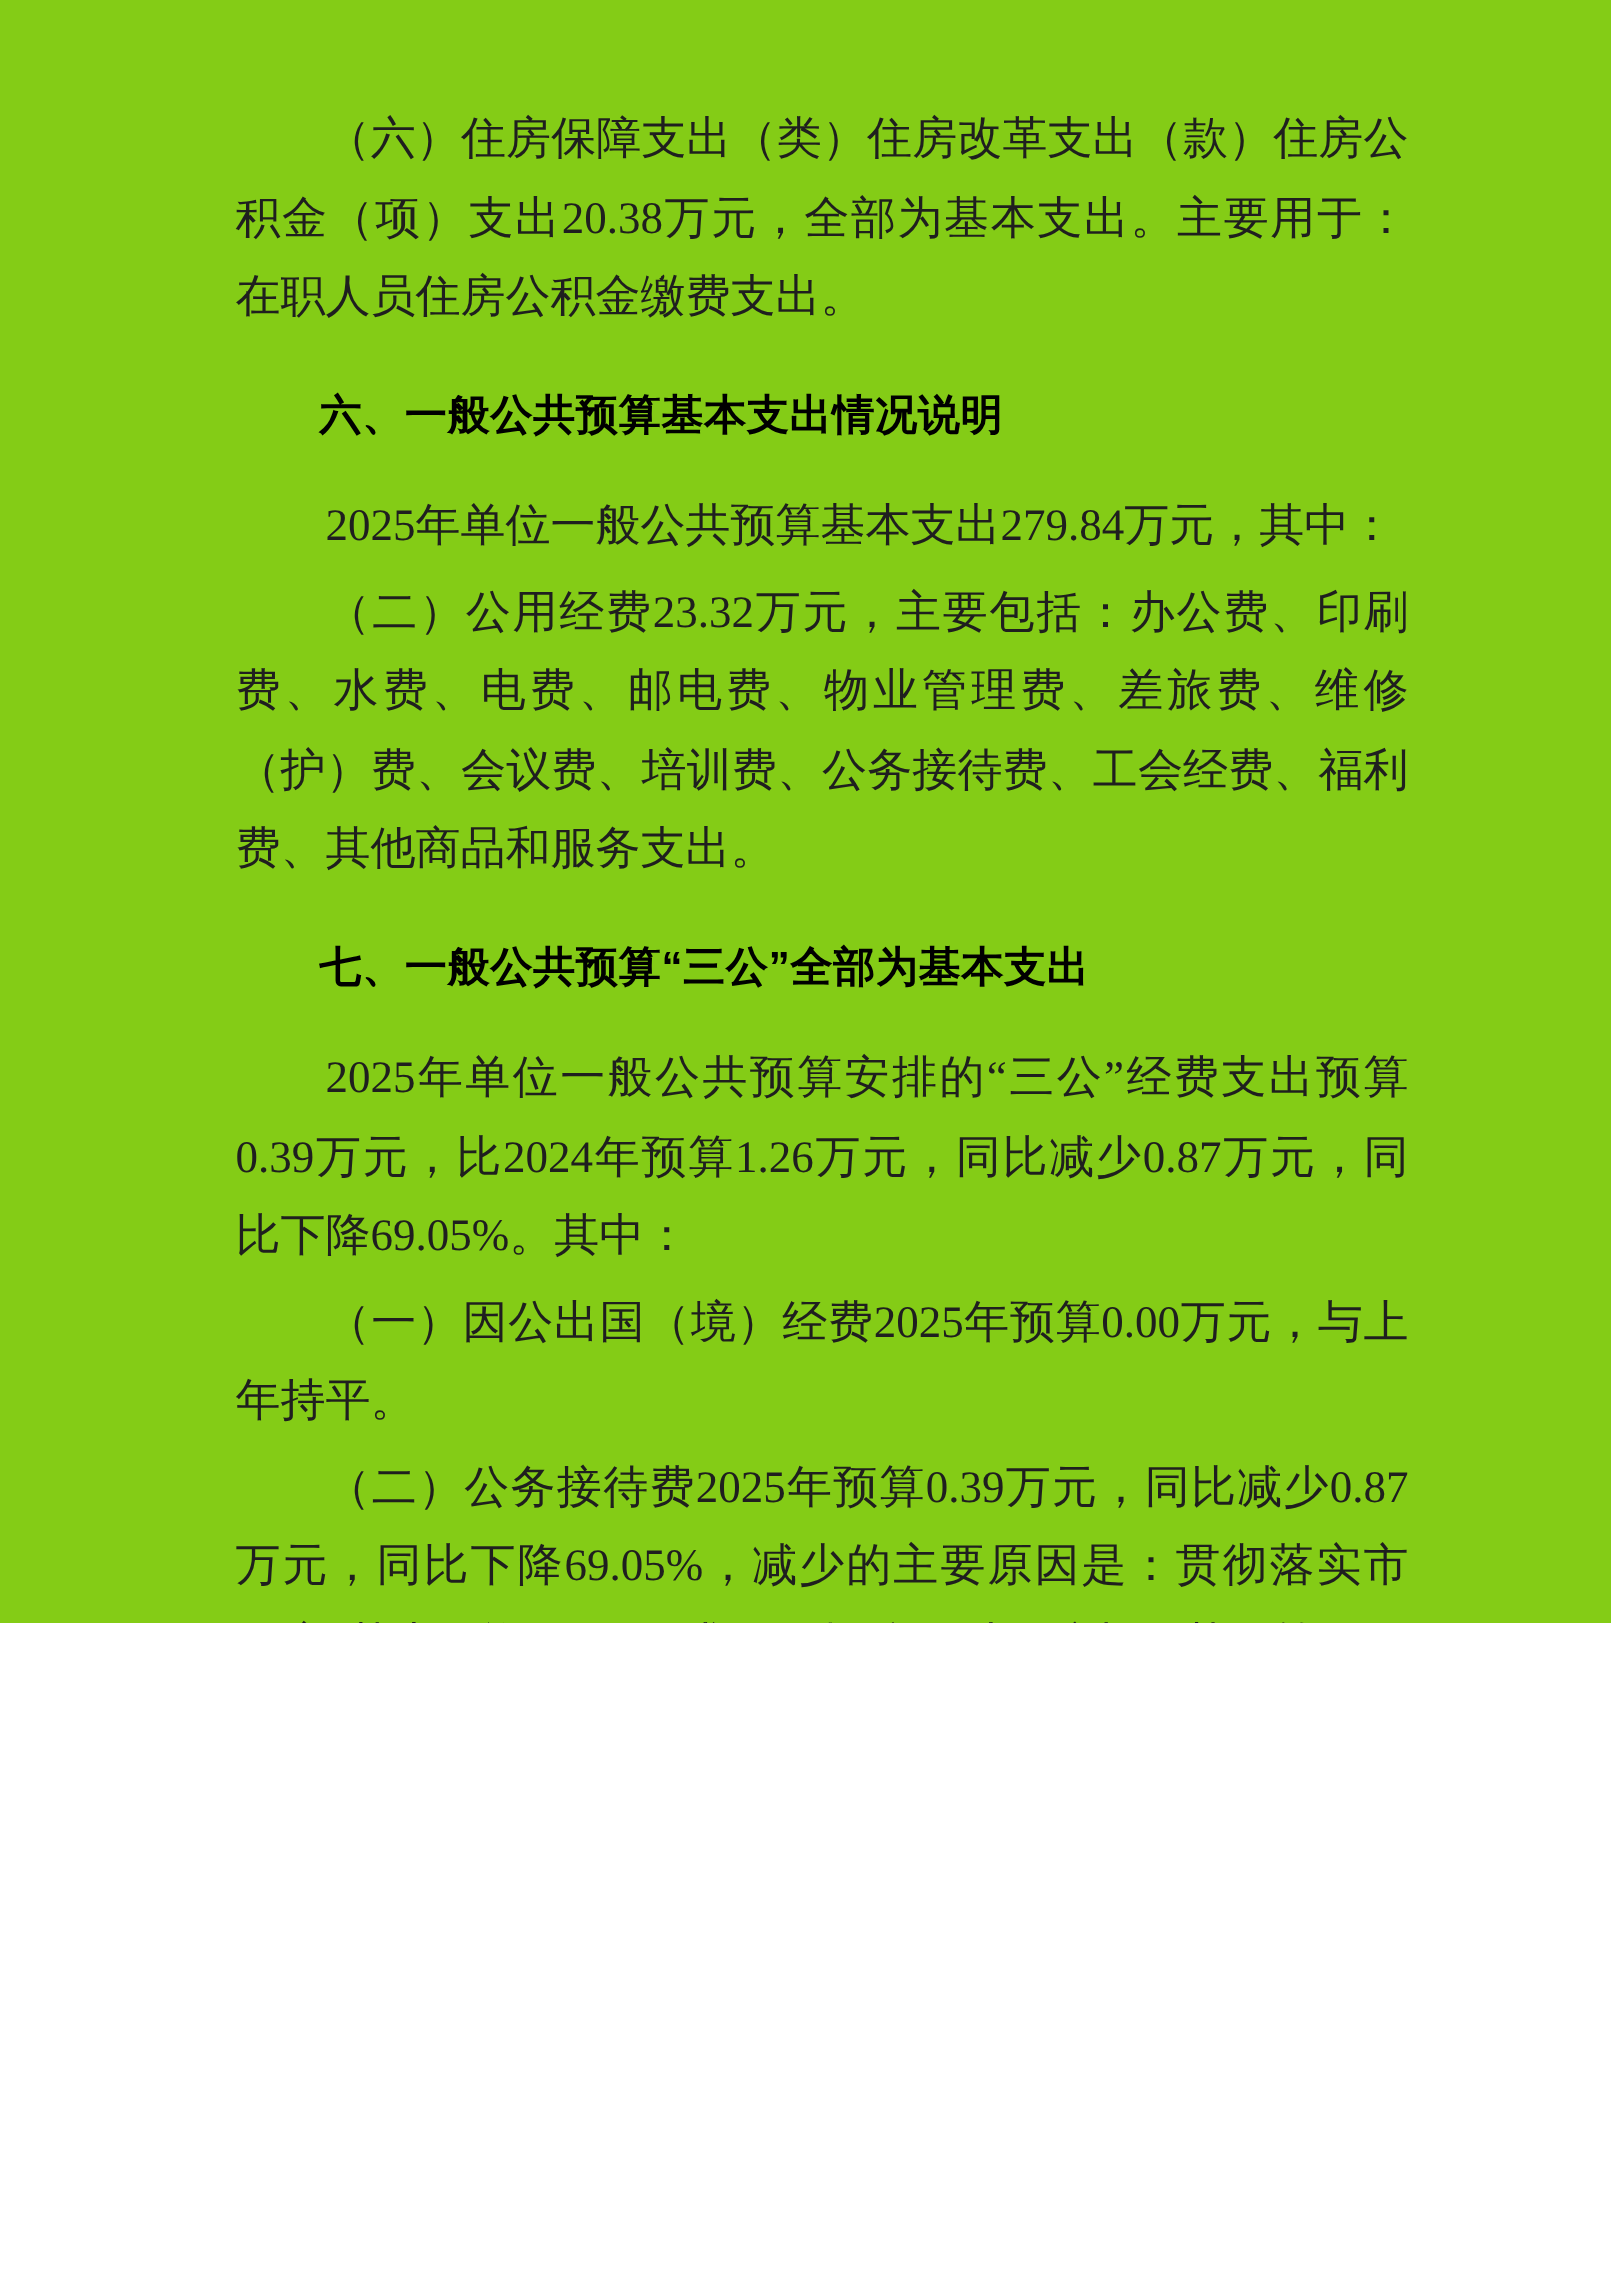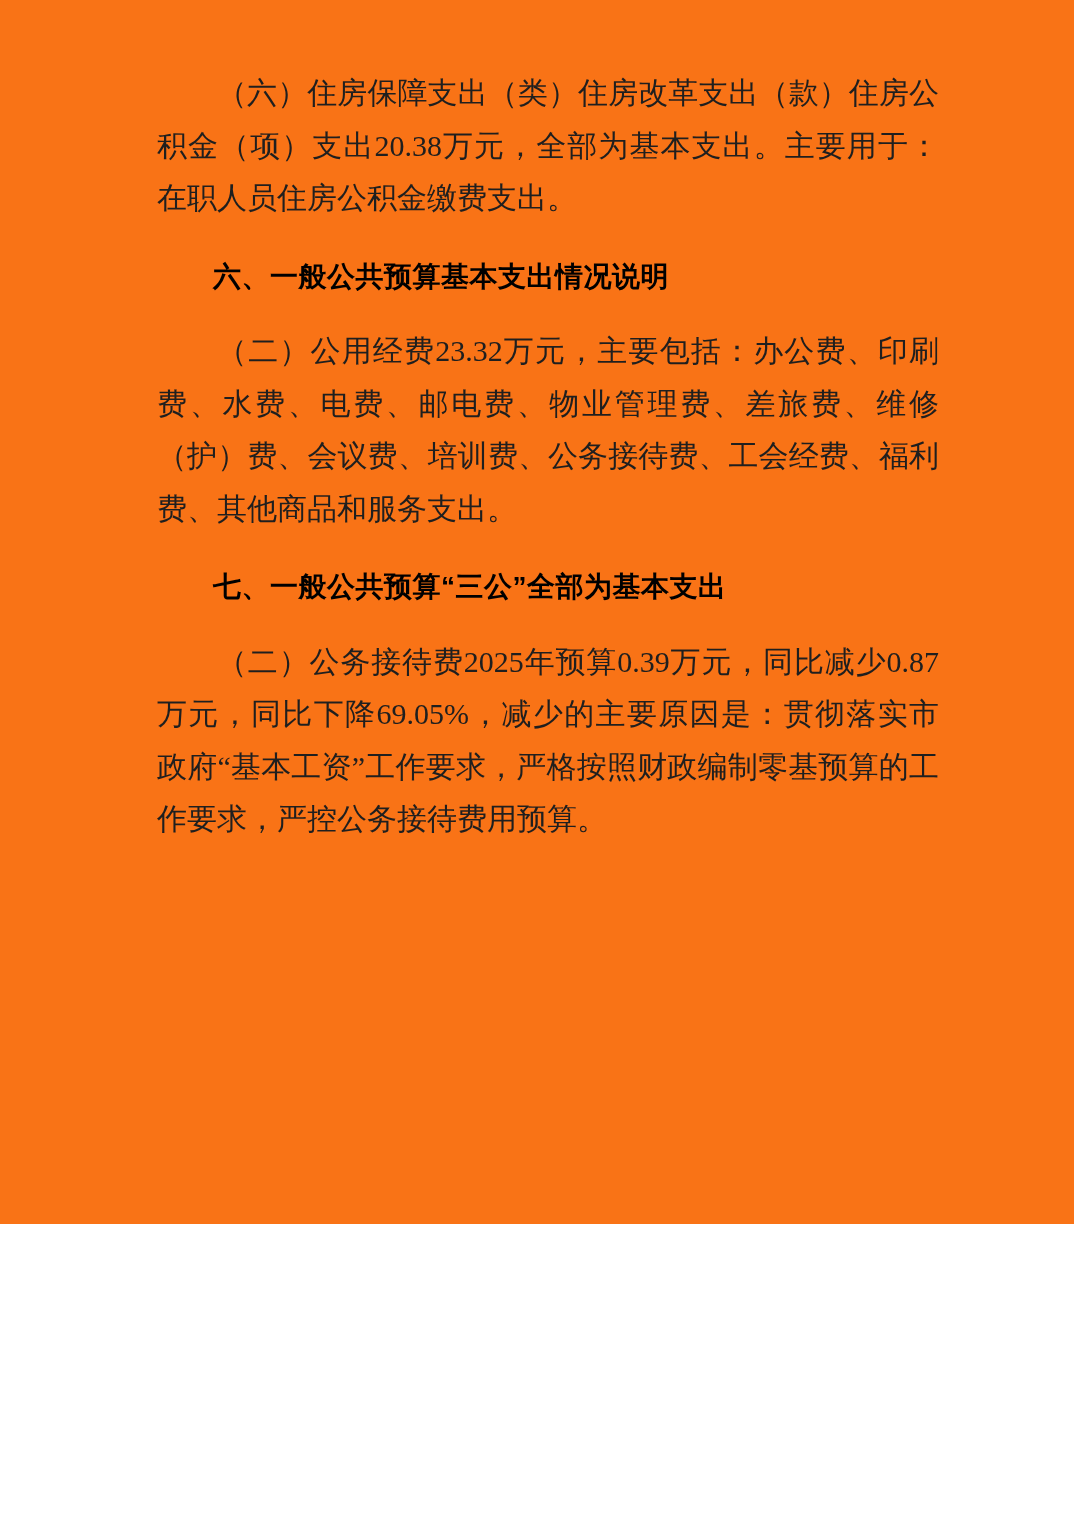--- a/index.html
+++ b/index.html
@@ -3,22 +3,22 @@
 <meta charset="utf-8">
 <style>
   html, body {
     margin: 0;
     padding: 0;
     background: #ffffff;
   }
   .page {
     position: relative;
     width: 1074px;
-    height: 1224px;
-    background: #f97316;
+    height: 1082px;
+    background: #84cc16;
     overflow: hidden;
     font-family: "Liberation Serif", "DejaVu Serif", serif;
     color: #1f1f1f;
   }
   .content {
     position: absolute;
     left: 157px;
     top: 67px;
     width: 782px;
   }
@@ -57,26 +57,29 @@
 </head>
 <body>
 
 <div class="page">
   <div class="content">
 
     <p class="para">（六）住房保障支出（类）住房改革支出（款）住房公积金（项）支出20.38万元，全部为基本支出。主要用于：在职人员住房公积金缴费支出。</p>
 
     <h2 class="heading">六、一般公共预算基本支出情况说明</h2>
 
+    <p class="para">2025年单位一般公共预算基本支出279.84万元，其中：</p>
 
 
     <p class="para">（二）公用经费23.32万元，主要包括：办公费、印刷费、水费、电费、邮电费、物业管理费、差旅费、维修（护）费、会议费、培训费、公务接待费、工会经费、福利费、其他商品和服务支出。</p>
 
     <h2 class="heading">七、一般公共预算“三公”全部为基本支出</h2>
 
+    <p class="para">2025年单位一般公共预算安排的“三公”经费支出预算0.39万元，比2024年预算1.26万元，同比减少0.87万元，同比下降69.05%。其中：</p>
 
+    <p class="para">（一）因公出国（境）经费2025年预算0.00万元，与上年持平。</p>
 
     <p class="para">（二）公务接待费2025年预算0.39万元，同比减少0.87万元，同比下降69.05%，减少的主要原因是：贯彻落实市政府“基本工资”工作要求，严格按照财政编制零基预算的工作要求，严控公务接待费用预算。</p>
 
   </div>
 
   <div class="page-number">- 5 -</div>
 </div>
 
 </body></html>

